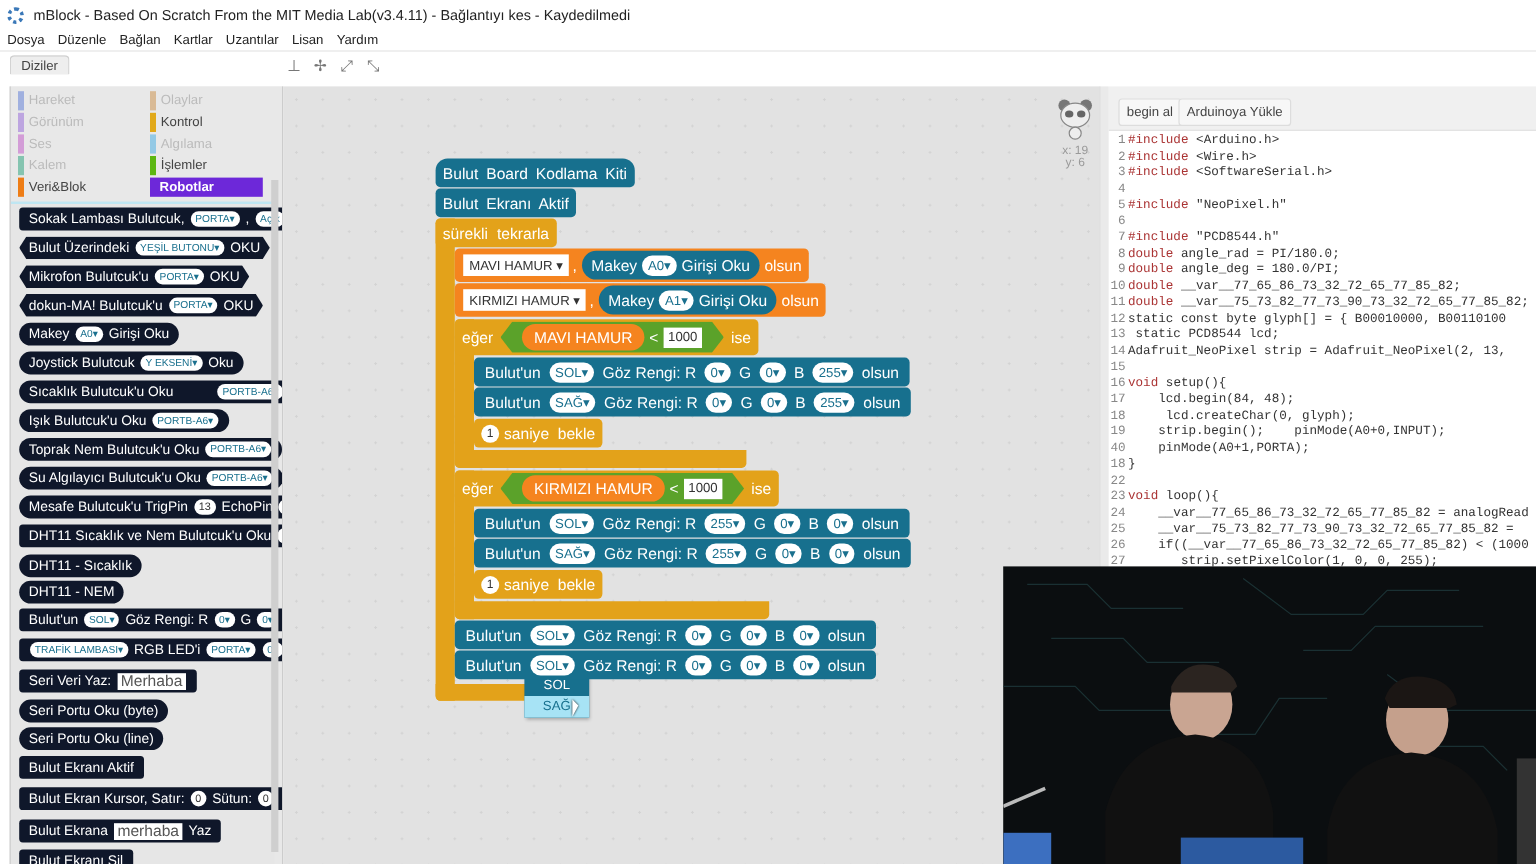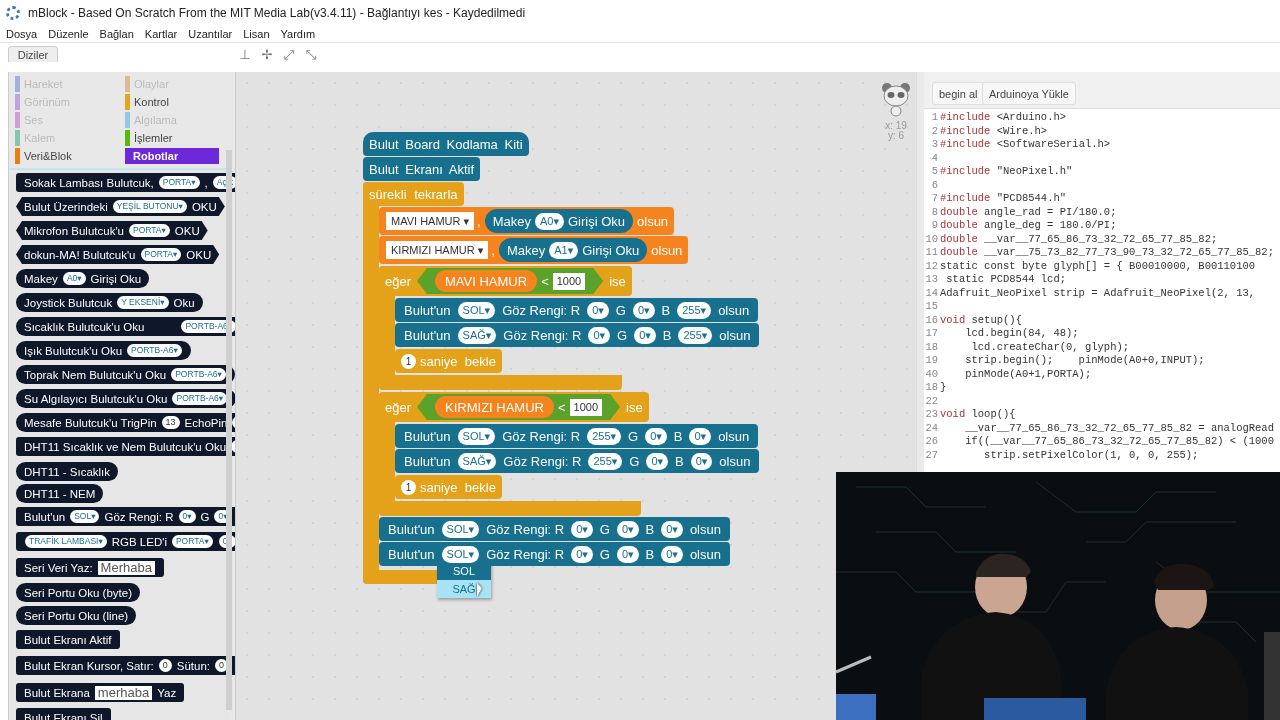--- a/index.html
+++ b/index.html
@@ -343,20 +343,21 @@
       <div class="ln"><span class="no">15</span><span class="kw"></span><span class="str"></span></div>
       <div class="ln"><span class="no">16</span><span class="kw">void</span><span class="str"> setup(){</span></div>
       <div class="ln"><span class="no">17</span><span class="kw"></span><span class="str">    lcd.begin(84, 48);</span></div>
       <div class="ln"><span class="no">18</span><span class="kw"></span><span class="str">     lcd.createChar(0, glyph);</span></div>
       <div class="ln"><span class="no">19</span><span class="kw"></span><span class="str">    strip.begin();    pinMode(A0+0,INPUT);</span></div>
       <div class="ln"><span class="no">40</span><span class="kw"></span><span class="str">    pinMode(A0+1,PORTA);</span></div>
       <div class="ln"><span class="no">18</span><span class="kw"></span><span class="str">}</span></div>
       <div class="ln"><span class="no">22</span><span class="kw"></span><span class="str"></span></div>
       <div class="ln"><span class="no">23</span><span class="kw">void</span><span class="str"> loop(){</span></div>
       <div class="ln"><span class="no">24</span><span class="kw"></span><span class="str">    __var__77_65_86_73_32_72_65_77_85_82 = analogRead</span></div>
+      <div class="ln"><span class="no">25</span><span class="kw"></span><span class="str">    __var__75_73_82_77_73_90_73_32_72_65_77_85_82 = </span></div>
       <div class="ln"><span class="no">26</span><span class="kw"></span><span class="str">    if((__var__77_65_86_73_32_72_65_77_85_82) &lt; (1000</span></div>
       <div class="ln"><span class="no">27</span><span class="kw"></span><span class="str">       strip.setPixelColor(1, 0, 0, 255);</span></div>
     </div>
 </div>
 
 <div id="video">
   <svg width="444" height="248">
     <g stroke="#1f3a3c" stroke-width="1" fill="none" opacity="0.8">
       <path d="M20 15 L70 15 L90 35 L150 35"></path>
         <path d="M200 10 L240 40 L300 40 L320 20 L380 20"></path>

